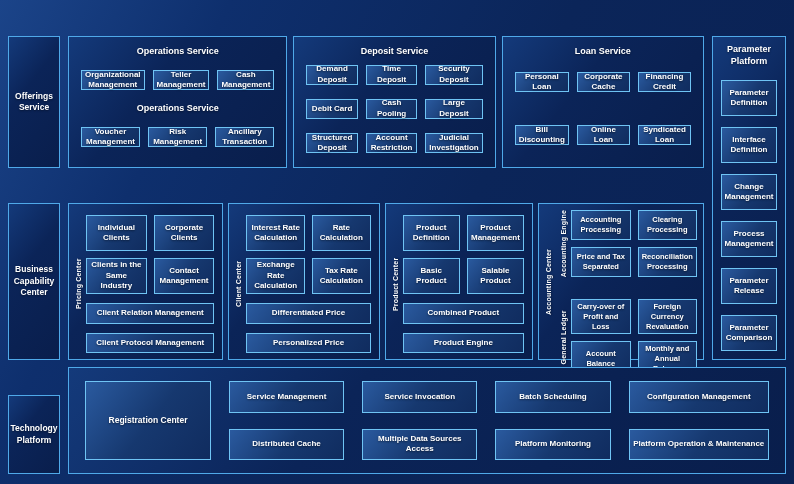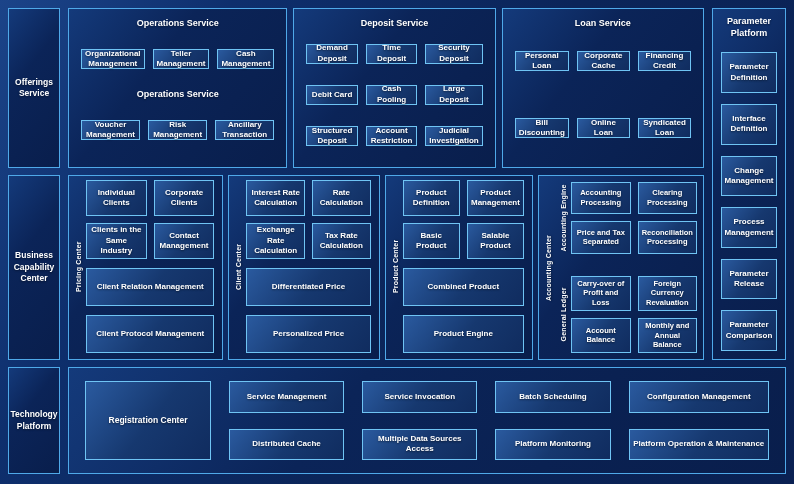--- a/index.html
+++ b/index.html
@@ -16,20 +16,21 @@
     display:grid;
     grid-template-columns:52px 636px 74px;
     grid-template-rows:160px 185px 107px;
     gap:7px 8px;
     color:#fff;
   }
   .panel,.side-box,.section,.param-panel{
     background:linear-gradient(128deg,#143a7b 0%,#0b2458 38%,#091e4c 100%);
     border:1px solid #4fa9e9;
     box-sizing:border-box;
+    margin-top:28px;
   }
   .side-box{
     display:flex;align-items:center;justify-content:center;
     text-align:center;font-weight:bold;font-size:8.5px;line-height:1.35;
     padding:4px;
     text-shadow:0 1px 2px rgba(0,0,0,.45);
   }
   .panel-title{
     font-size:9px;font-weight:bold;text-align:center;
     padding:3px 0;line-height:1.3;
@@ -57,21 +58,21 @@
   .ops-body{flex:1;display:flex;flex-direction:column;justify-content:space-evenly;}
   .grid3{display:grid;grid-template-columns:repeat(3,1fr);gap:10px 8px;}
   .grid3 .box{height:20px;}
   .deposit-grid{flex:1;align-content:space-evenly;}
   .loan-grid{flex:1;align-content:space-around;}
   
   .param-panel{display:flex;flex-direction:column;padding:5px 8px 8px;gap:11px;}
   .param-panel .panel-title{padding:2px 6px;}
   .param-panel .box{flex:1;}
   
-  .section{display:flex;padding:4px 8px 6px 2px;}
+  .section{display:flex;padding:11px 8px 6px 2px;}
   .section.sec-acc{padding:6px 6px 6px 2px;}
   .vlabel{
     writing-mode:vertical-rl;transform:rotate(180deg);
     font-size:7px;font-weight:bold;text-align:center;
     width:15px;display:flex;align-items:center;justify-content:center;
     flex:0 0 auto;letter-spacing:.2px;
     text-shadow:0 1px 2px rgba(0,0,0,.45);
   }
   .sec-content{flex:1;display:flex;flex-direction:column;gap:9px;justify-content:space-evenly;}
   .grid2{display:grid;grid-template-columns:1fr 1fr;gap:7px;}

